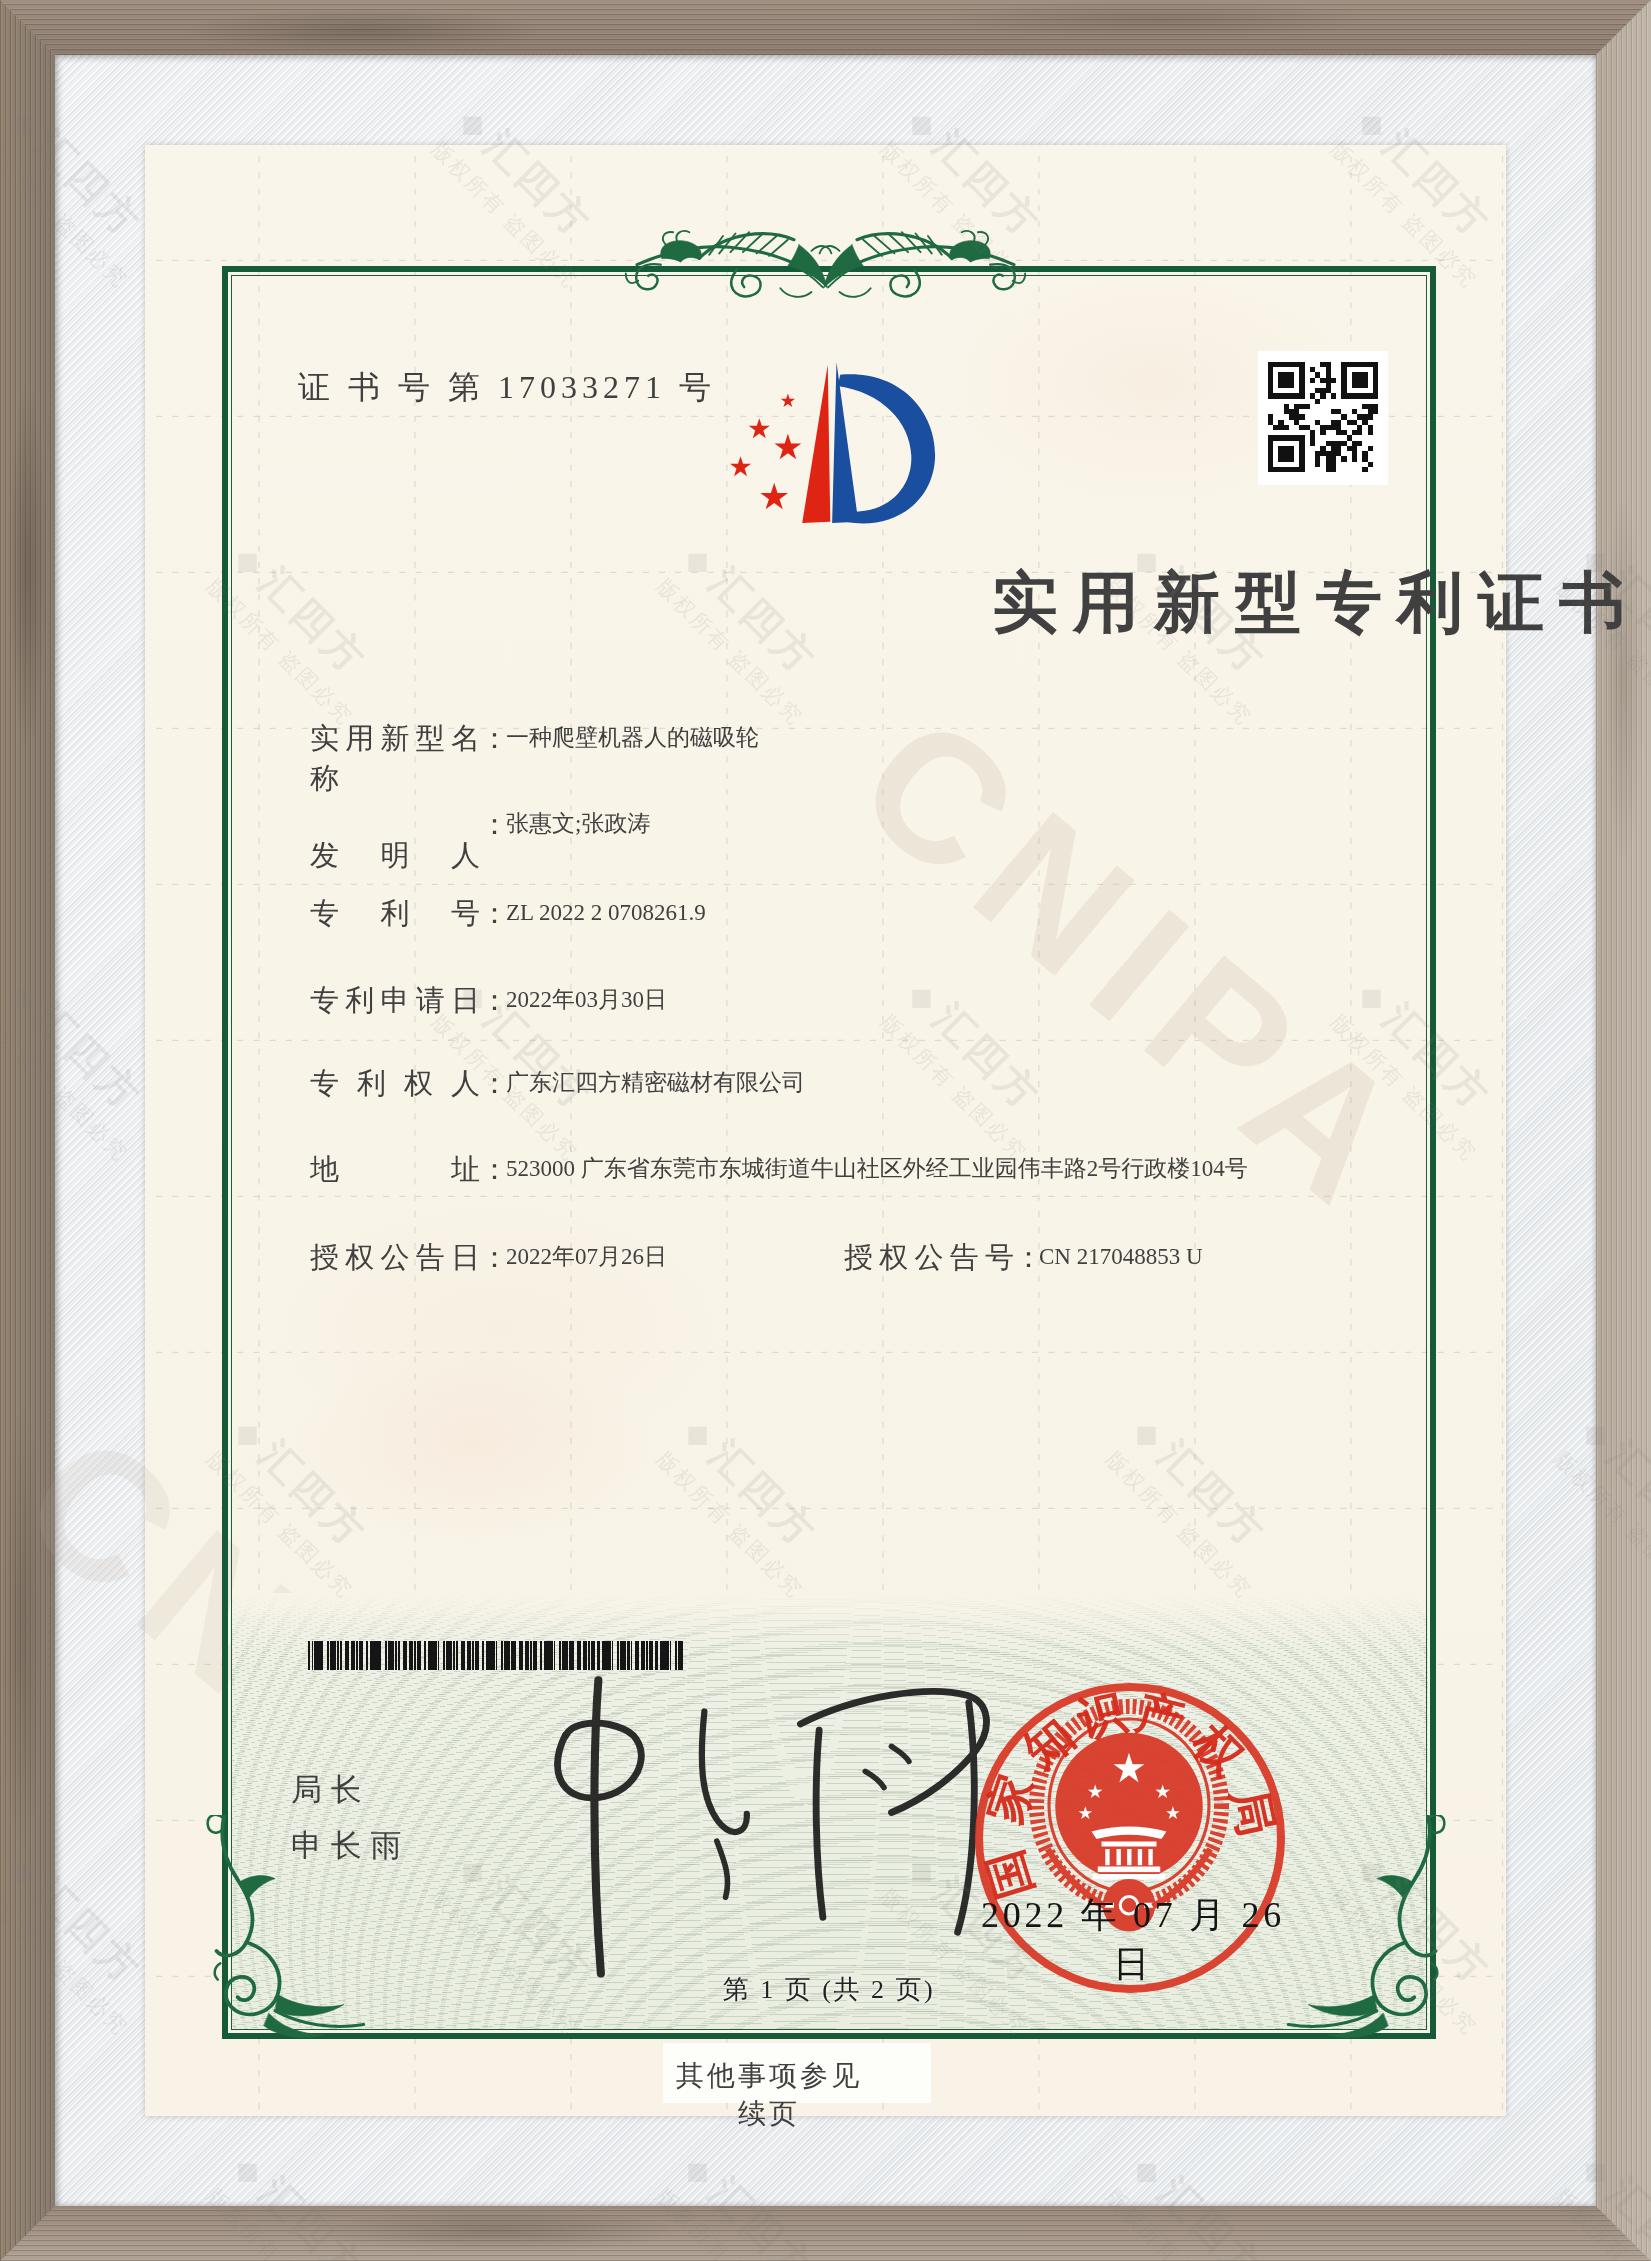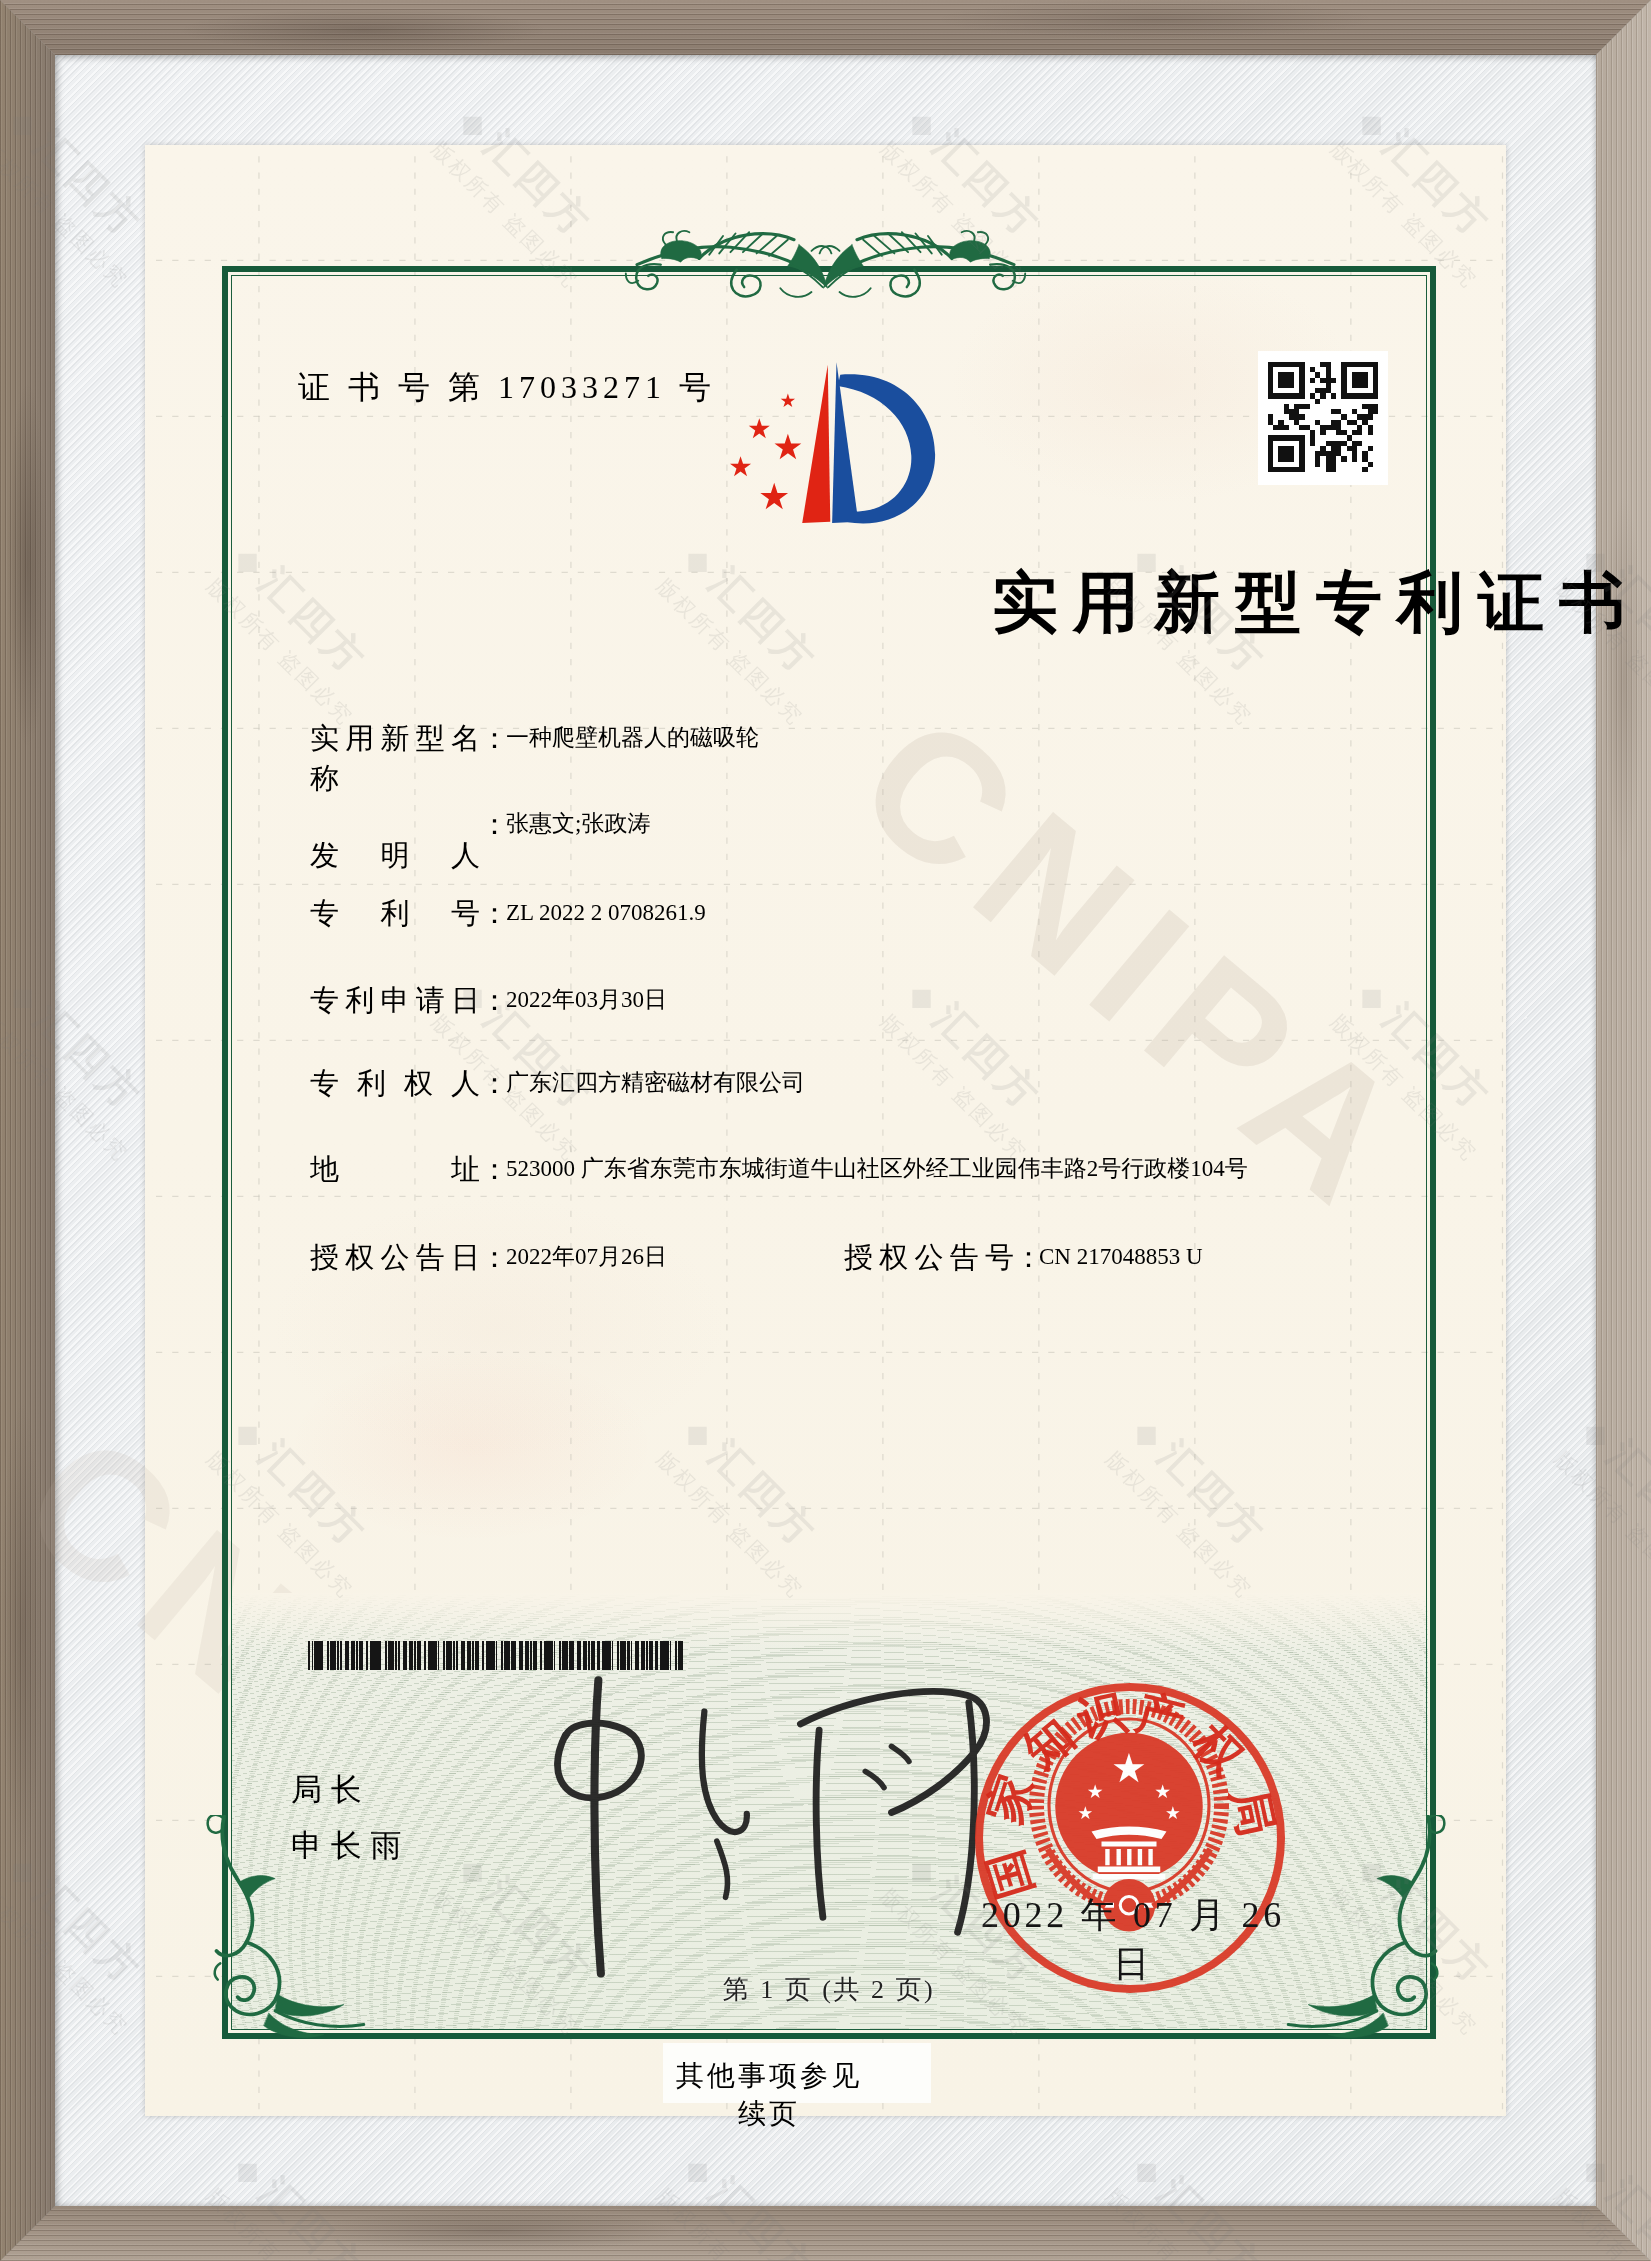--- a/index.html
+++ b/index.html
@@ -64,21 +64,21 @@
     background:linear-gradient(180deg,#f9f4e8,rgba(249,244,232,0));}
 
   
   .gborder{position:absolute;z-index:5;left:222px;top:266px;width:1214px;height:1773px;
     border:6.2px solid #175a3a;}
   .gborder-inner{position:absolute;inset:3.1px;border:1.9px solid #1b5e3d;}
 
   .deco{position:absolute;z-index:6;}
 
   
-  .txt{position:absolute;z-index:7;color:#000000;}
+  .txt{position:absolute;z-index:7;color:#404040;}
   .cert-no{left:298px;top:366px;font-size:32px;letter-spacing:5px;}
   .title{left:222px;top:558px;width:1418px;text-align:right;font-size:66px;font-weight:900;letter-spacing:15px;}
   .flabel{position:absolute;width:170px;font-size:29px;text-align:justify;text-align-last:justify;}
   .fcolon{position:absolute;left:480px;font-size:29px;}
   .fvalue{position:absolute;left:506px;width:877px;font-size:23px;line-height:37px;}
   .glabel2{left:844px;}
   .gcolon2{left:1014px;}
   .gvalue2{left:1039px;width:350px;}
   .paras{left:282px;top:1299px;width:1118px;font-size:29px;line-height:39px;text-align:justify;}
   .paras p{margin:0;text-indent:2em;}

